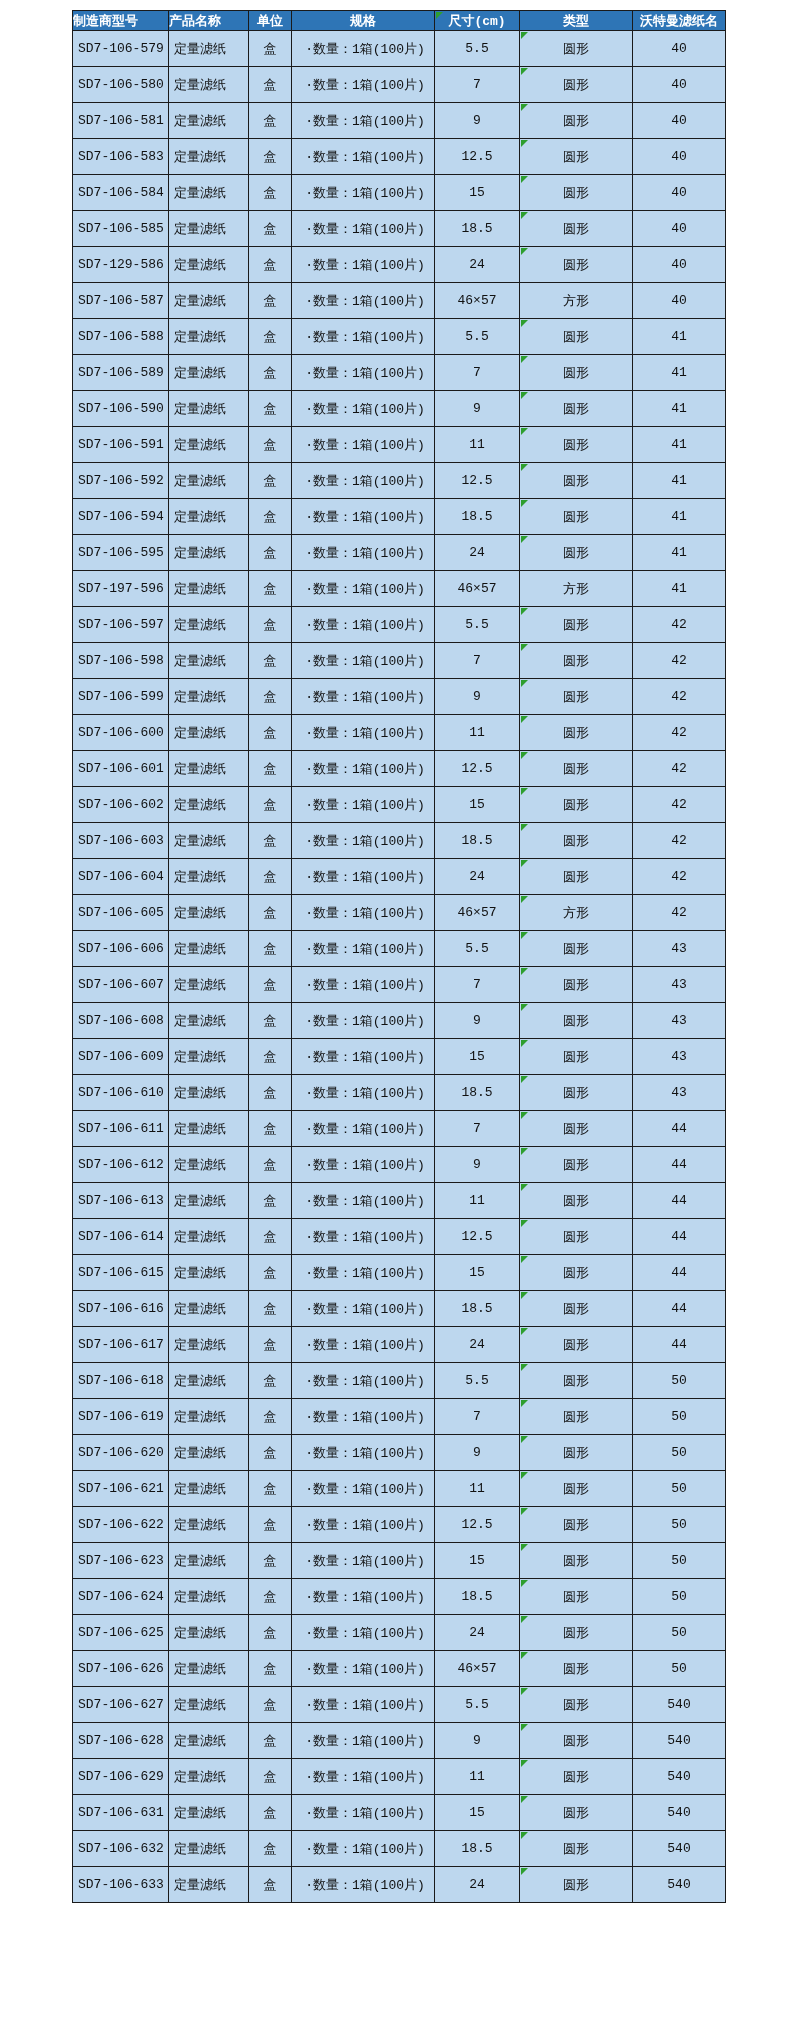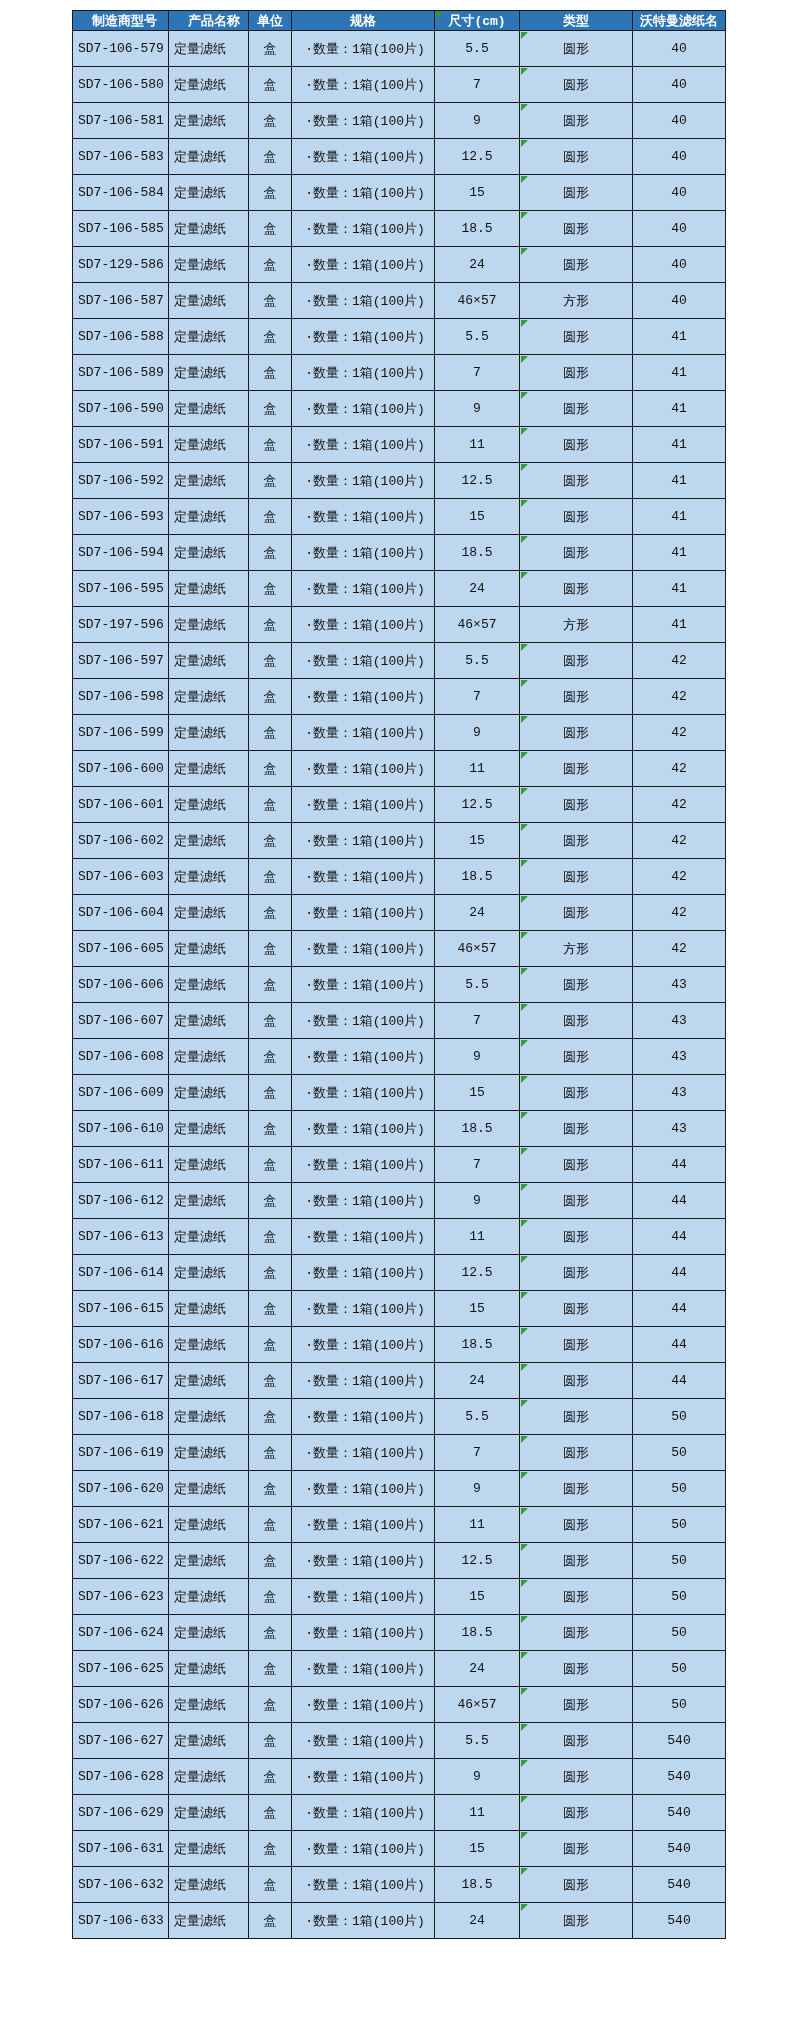--- a/index.html
+++ b/index.html
@@ -32,21 +32,21 @@
   }
   thead th{
     background:var(--header-bg);
     color:var(--header-text);
     font-weight:bold;
     font-size:13px;
     height:20px;
     padding:0 2px;
     text-align:center;
   }
-  thead th.al{text-align:left;padding-left:19px;}
+  thead th.al{text-align:left;padding-left:0;}
   tbody td{
     background:var(--cell-bg);
     font-size:13px;
     height:36px;
     text-align:center;
     padding:0 2px;
     vertical-align:middle;
   }
   tbody td.al{text-align:left;padding-left:5px;}
   tbody td.spec{text-align:center;padding-left:6px;}
@@ -195,29 +195,20 @@
         <tr>
           <td class="al">SD7-106-592</td>
           <td class="al">定量滤纸</td>
           <td>盒</td>
           <td class="spec">·数量：1箱(100片)</td>
           <td>12.5</td>
           <td>圆形<span class="tri"></span></td>
           <td>41</td>
         </tr>
         <tr>
-          <td class="al">SD7-106-593</td>
-          <td class="al">定量滤纸</td>
-          <td>盒</td>
-          <td class="spec">·数量：1箱(100片)</td>
-          <td>15</td>
-          <td>圆形<span class="tri"></span></td>
-          <td>41</td>
-        </tr>
-        <tr>
           <td class="al">SD7-106-594</td>
           <td class="al">定量滤纸</td>
           <td>盒</td>
           <td class="spec">·数量：1箱(100片)</td>
           <td>18.5</td>
           <td>圆形<span class="tri"></span></td>
           <td>41</td>
         </tr>
         <tr>
           <td class="al">SD7-106-595</td>

